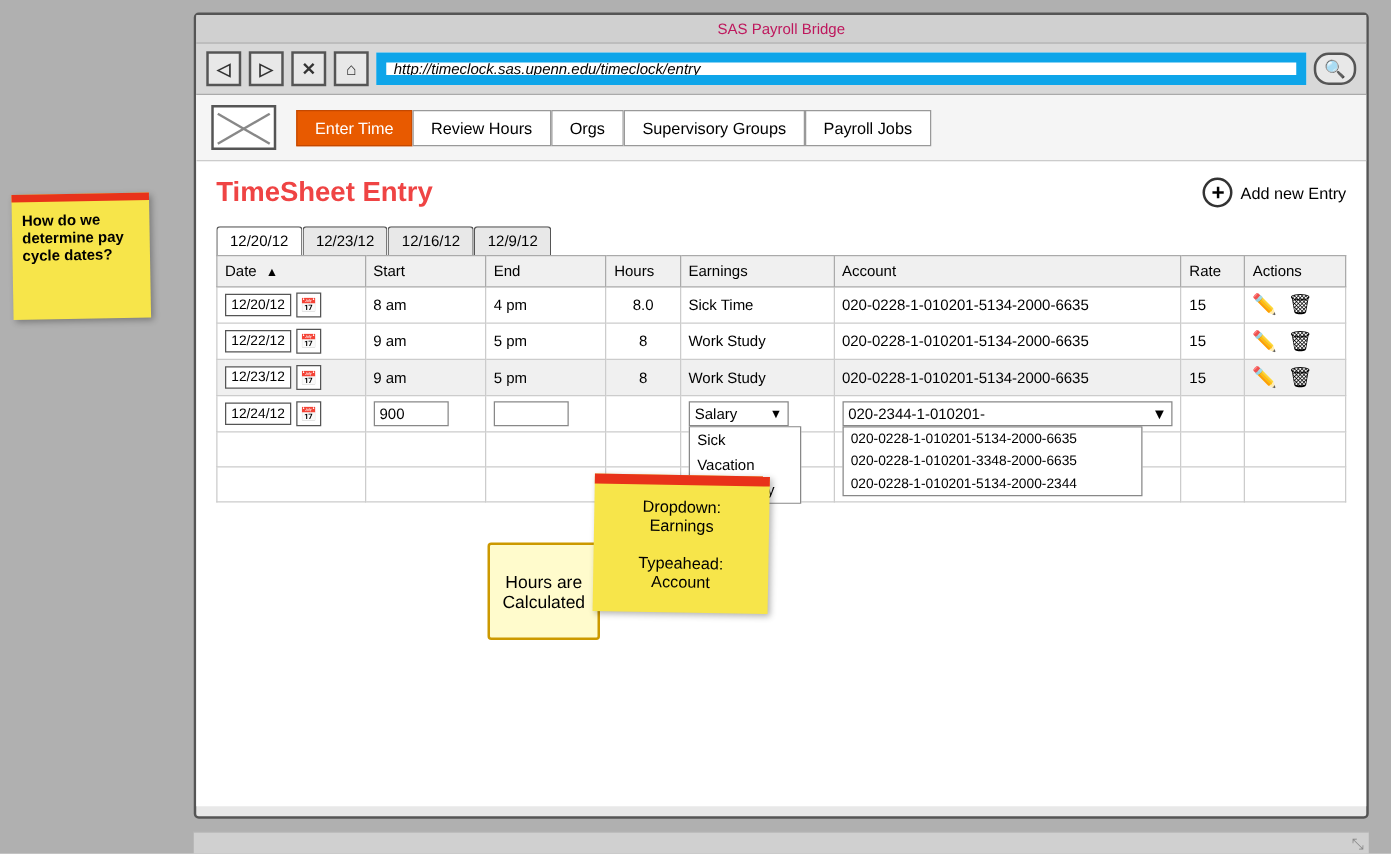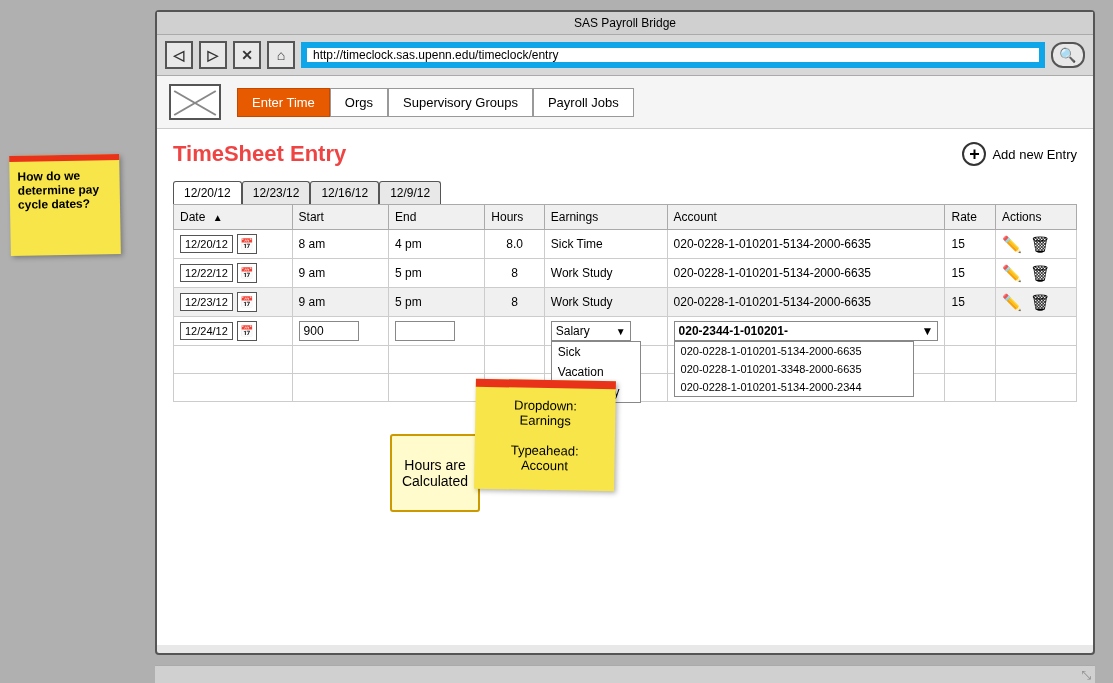--- a/index.html
+++ b/index.html
@@ -23,21 +23,21 @@
       background: #e8e8e8;
       border: 2px solid #555;
       border-radius: 4px;
     }
 
     .browser-titlebar {
       background: #d0d0d0;
       padding: 4px 8px;
       text-align: center;
       font-size: 12px;
-      color: #000000;
+      color: #be185d;
       border-bottom: 1px solid #aaa;
     }
 
     .browser-toolbar {
       display: flex;
       align-items: center;
       padding: 6px 8px;
       background: #d8d8d8;
       border-bottom: 1px solid #aaa;
       gap: 6px;
@@ -53,24 +53,25 @@
       justify-content: center;
       cursor: pointer;
       font-size: 14px;
       font-weight: bold;
       color: #333;
     }
 
     .address-bar {
       flex: 1;
       height: 26px;
-      border: 6px solid #0ea5e9;
+      border: 8px solid #0ea5e9;
       padding: 2px 6px;
       font-size: 12px;
       background: white;
+      font-style: italic;
     }
 
     .search-btn {
       width: 34px;
       height: 26px;
       border: 2px solid #555;
       background: #e8e8e8;
       border-radius: 12px;
       display: flex;
       align-items: center;
@@ -317,21 +318,20 @@
 
     .account-input {
       border: 1.5px solid #888;
       padding: 2px 4px;
       font-size: 12px;
       width: 100%;
       display: flex;
       align-items: center;
       justify-content: space-between;
       background: white;
-      font-weight: bold;
     }
 
     .account-dropdown {
       position: absolute;
       top: 100%;
       left: 0;
       width: 240px;
       border: 1.5px solid #888;
       background: white;
       z-index: 10;
@@ -450,20 +450,21 @@
     <input class="address-bar" type="text" value="http://timeclock.sas.upenn.edu/timeclock/entry" style="">
     <div class="search-btn">🔍</div>
   </div>
 
   <div class="page-content">
 
     <div class="top-nav">
       <div class="logo-placeholder"></div>
       <div class="nav-tabs">
         <div class="nav-tab active">Enter Time</div>
+        <div class="nav-tab">Review Hours</div>
         <div class="nav-tab">Orgs</div>
         <div class="nav-tab">Supervisory Groups</div>
         <div class="nav-tab">Payroll Jobs</div>
       </div>
     </div>
 
     <div class="main-area">
       <div class="page-header">
         <div class="page-title">TimeSheet Entry</div>
         <div class="add-entry-btn">

